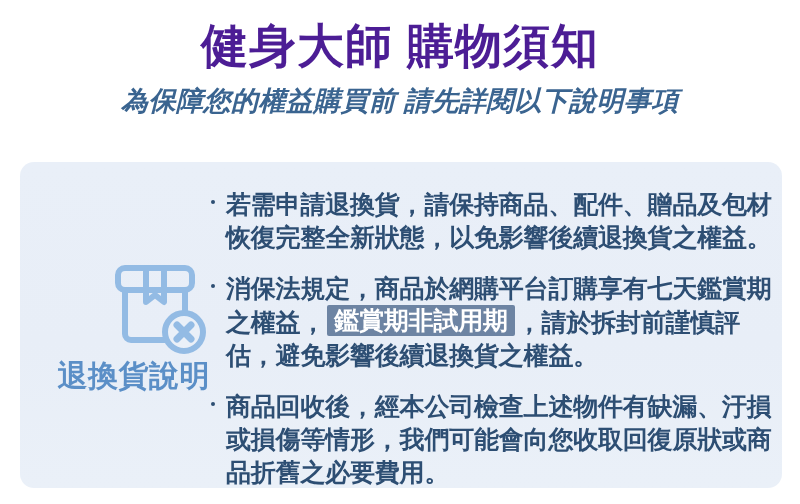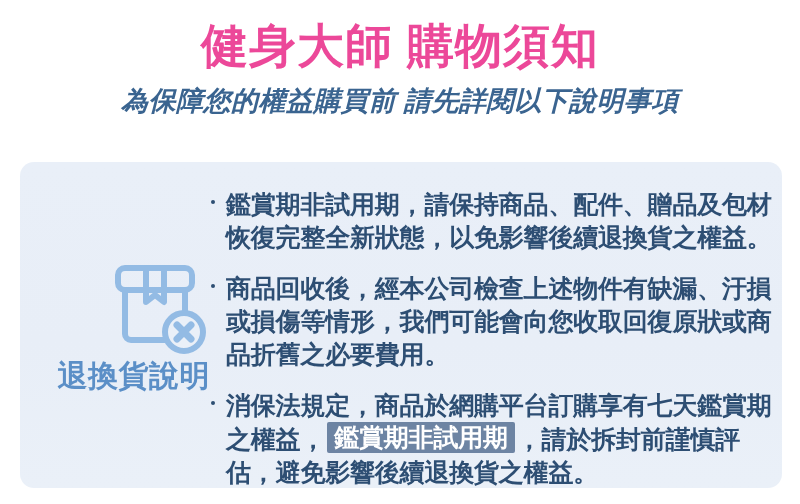--- a/index.html
+++ b/index.html
@@ -21,21 +21,21 @@
     width: 100%;
     padding-top: 18px;
     text-align: center;
     box-sizing: border-box;
   }
 
   .main-title {
     font-size: 47px;
     line-height: 56px;
     font-weight: bold;
-    color: #ec4899;
+    color: #4c1d95;
     letter-spacing: 1px;
     text-shadow:
        1px 1px 0 #1f4straight,
        1px 1px 0 #1f4470,
        2px 2px 0 #1f4470,
        2px 2px 1px rgba(31,68,112,0.55);
     margin: 0;
     white-space: nowrap;
   }
 
@@ -168,19 +168,19 @@
         <circle cx="78" cy="70" r="19" fill="#eaf0f8"></circle>
         <path d="M71 63 L85 77 M85 63 L71 77" stroke-width="7"></path>
       </svg>
     </span>
     <div class="aside-label">退換貨說明</div>
   </div>
 
   <div class="panel-body">
     <ul class="bullet-list">
 
-    <li class="bullet-item"><span>鑑賞期非試用期，請保持商品、配件、贈品及包材恢復完整全新狀態，以免影響後續退換貨之權益。</span></li>
+    <li class="bullet-item"><span>若需申請退換貨，請保持商品、配件、贈品及包材恢復完整全新狀態，以免影響後續退換貨之權益。</span></li>
+        <li class="bullet-item"><span>消保法規定，商品於網購平台訂購享有七天鑑賞期之權益，</span><span class="hl">鑑賞期非試用期</span><span>，請於拆封前謹慎評估，避免影響後續退換貨之權益。</span></li>
         <li class="bullet-item"><span>商品回收後，經本公司檢查上述物件有缺漏、汙損或損傷等情形，我們可能會向您收取回復原狀或商品折舊之必要費用。</span></li>
-        <li class="bullet-item"><span>消保法規定，商品於網購平台訂購享有七天鑑賞期之權益，</span><span class="hl">鑑賞期非試用期</span><span>，請於拆封前謹慎評估，避免影響後續退換貨之權益。</span></li>
       </ul>
   </div>
 
 </div>
 
 </body></html>

